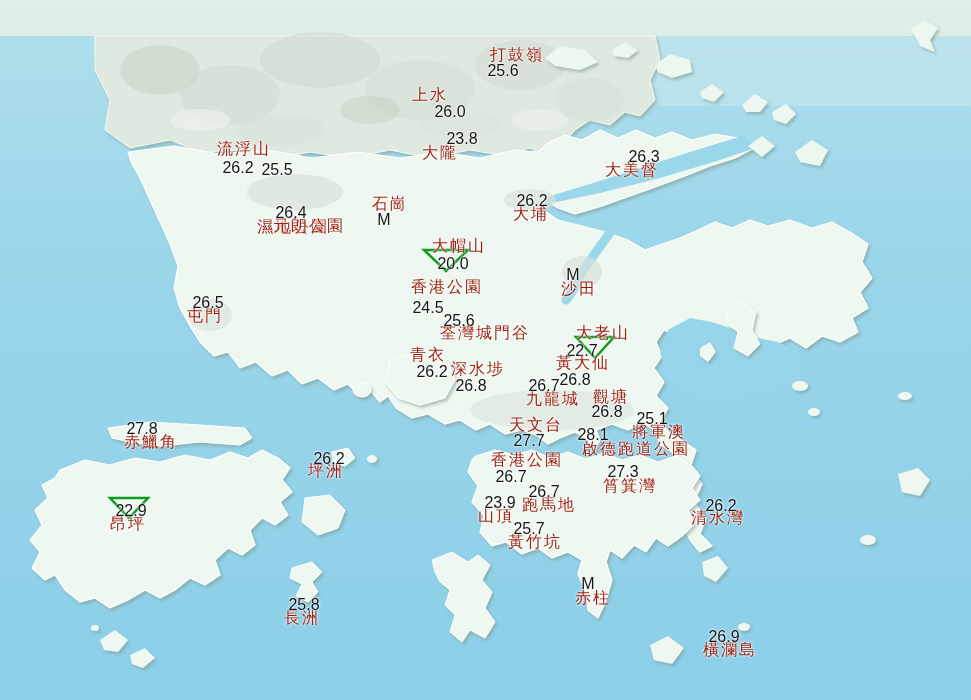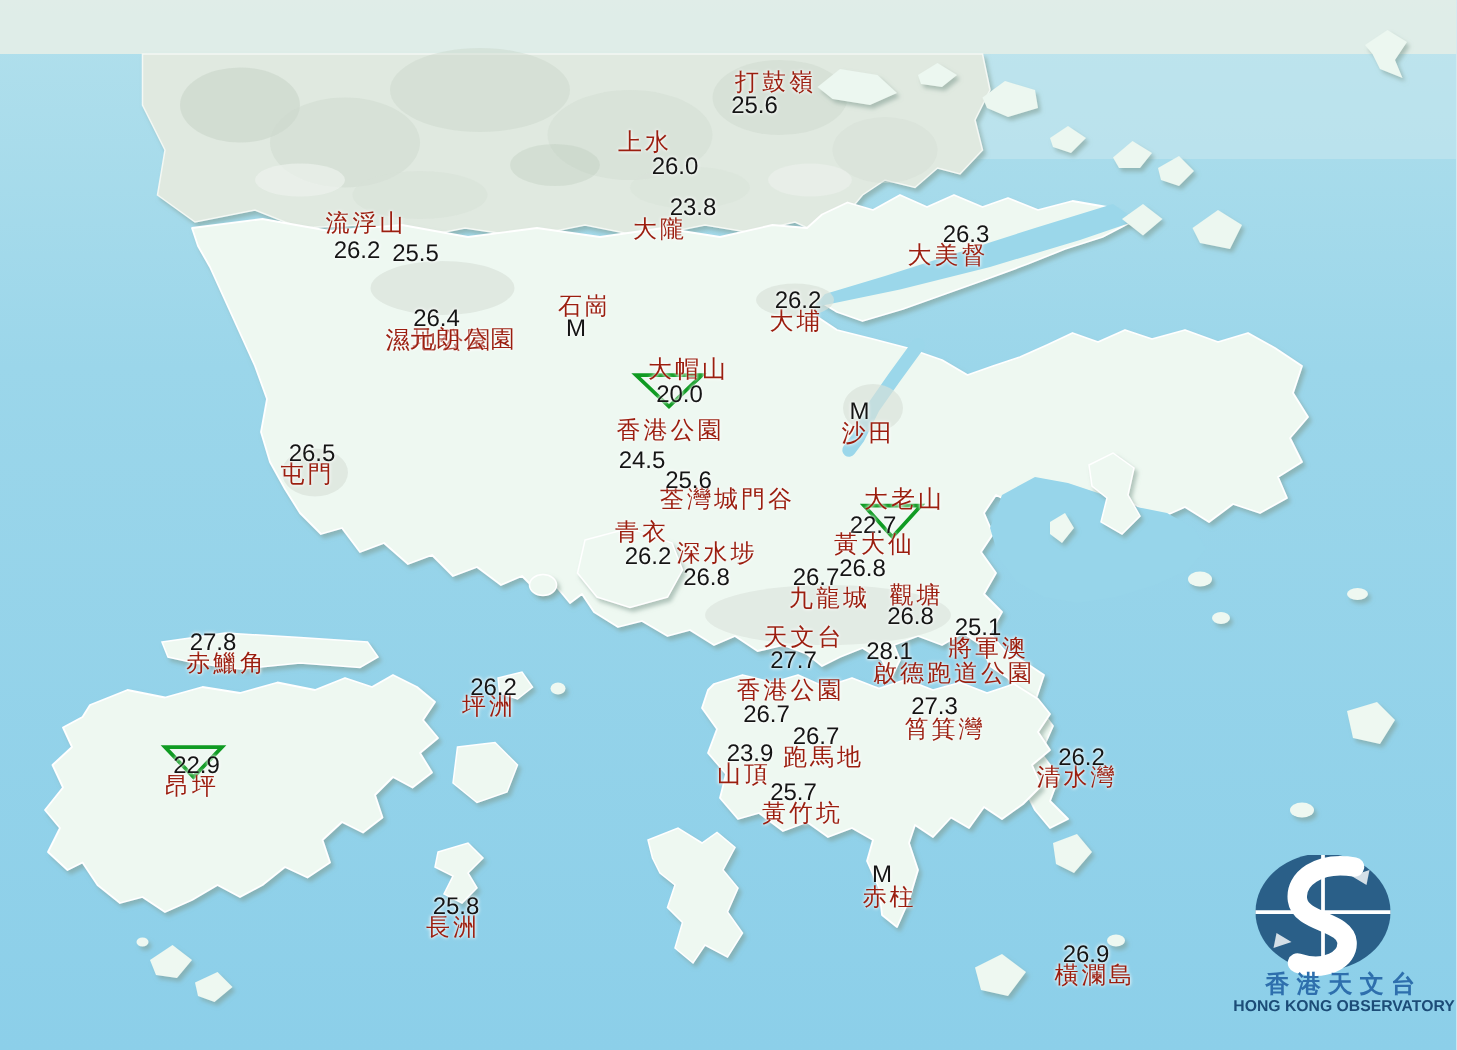--- a/index.html
+++ b/index.html
@@ -230,26 +230,14 @@
       <div class="st-value" style="left: 208px; top: 295px;">26.5</div>
       <div class="st-label" style="left: 302px; top: 610px;">長洲</div>
       <div class="st-value" style="left: 304px; top: 597px;">25.8</div>
       <div class="st-label" style="left: 593px; top: 590px;">赤柱</div>
       <div class="st-value" style="left: 588px; top: 576px;">M</div>
       <div class="st-label" style="left: 730px; top: 642px;">橫瀾島</div>
       <div class="st-value" style="left: 724px; top: 629px;">26.9</div>
     </div>
 
 
-  <div id="logo">
-    <svg width="150" height="130" viewBox="0 0 150 130">
-      <ellipse cx="61" cy="38" rx="45" ry="39" fill="#2a5f88"></ellipse>
-      <line x1="16" y1="38" x2="106" y2="38" stroke="#ffffff" stroke-width="2.5"></line>
-      <line x1="61" y1="-1" x2="61" y2="77" stroke="#ffffff" stroke-width="2.5"></line>
-      <path d="M82,8 C58,4 42,16 44,30 C46,45 76,44 77,58 C78,70 62,78 44,72" fill="none" stroke="#ffffff" stroke-width="13" stroke-linecap="round"></path>
-      <path d="M30,52 l10,6 l-12,4 z" fill="#ffffff" opacity="0.8"></path>
-      <path d="M90,20 l-10,-6 l12,-4 z" fill="#ffffff" opacity="0.8"></path>
-    </svg>
-    <div class="logo-zh">香港天文台</div>
-    <div class="logo-en">HONG KONG OBSERVATORY</div>
-  </div>
 
 </div>
 
 </body></html>

